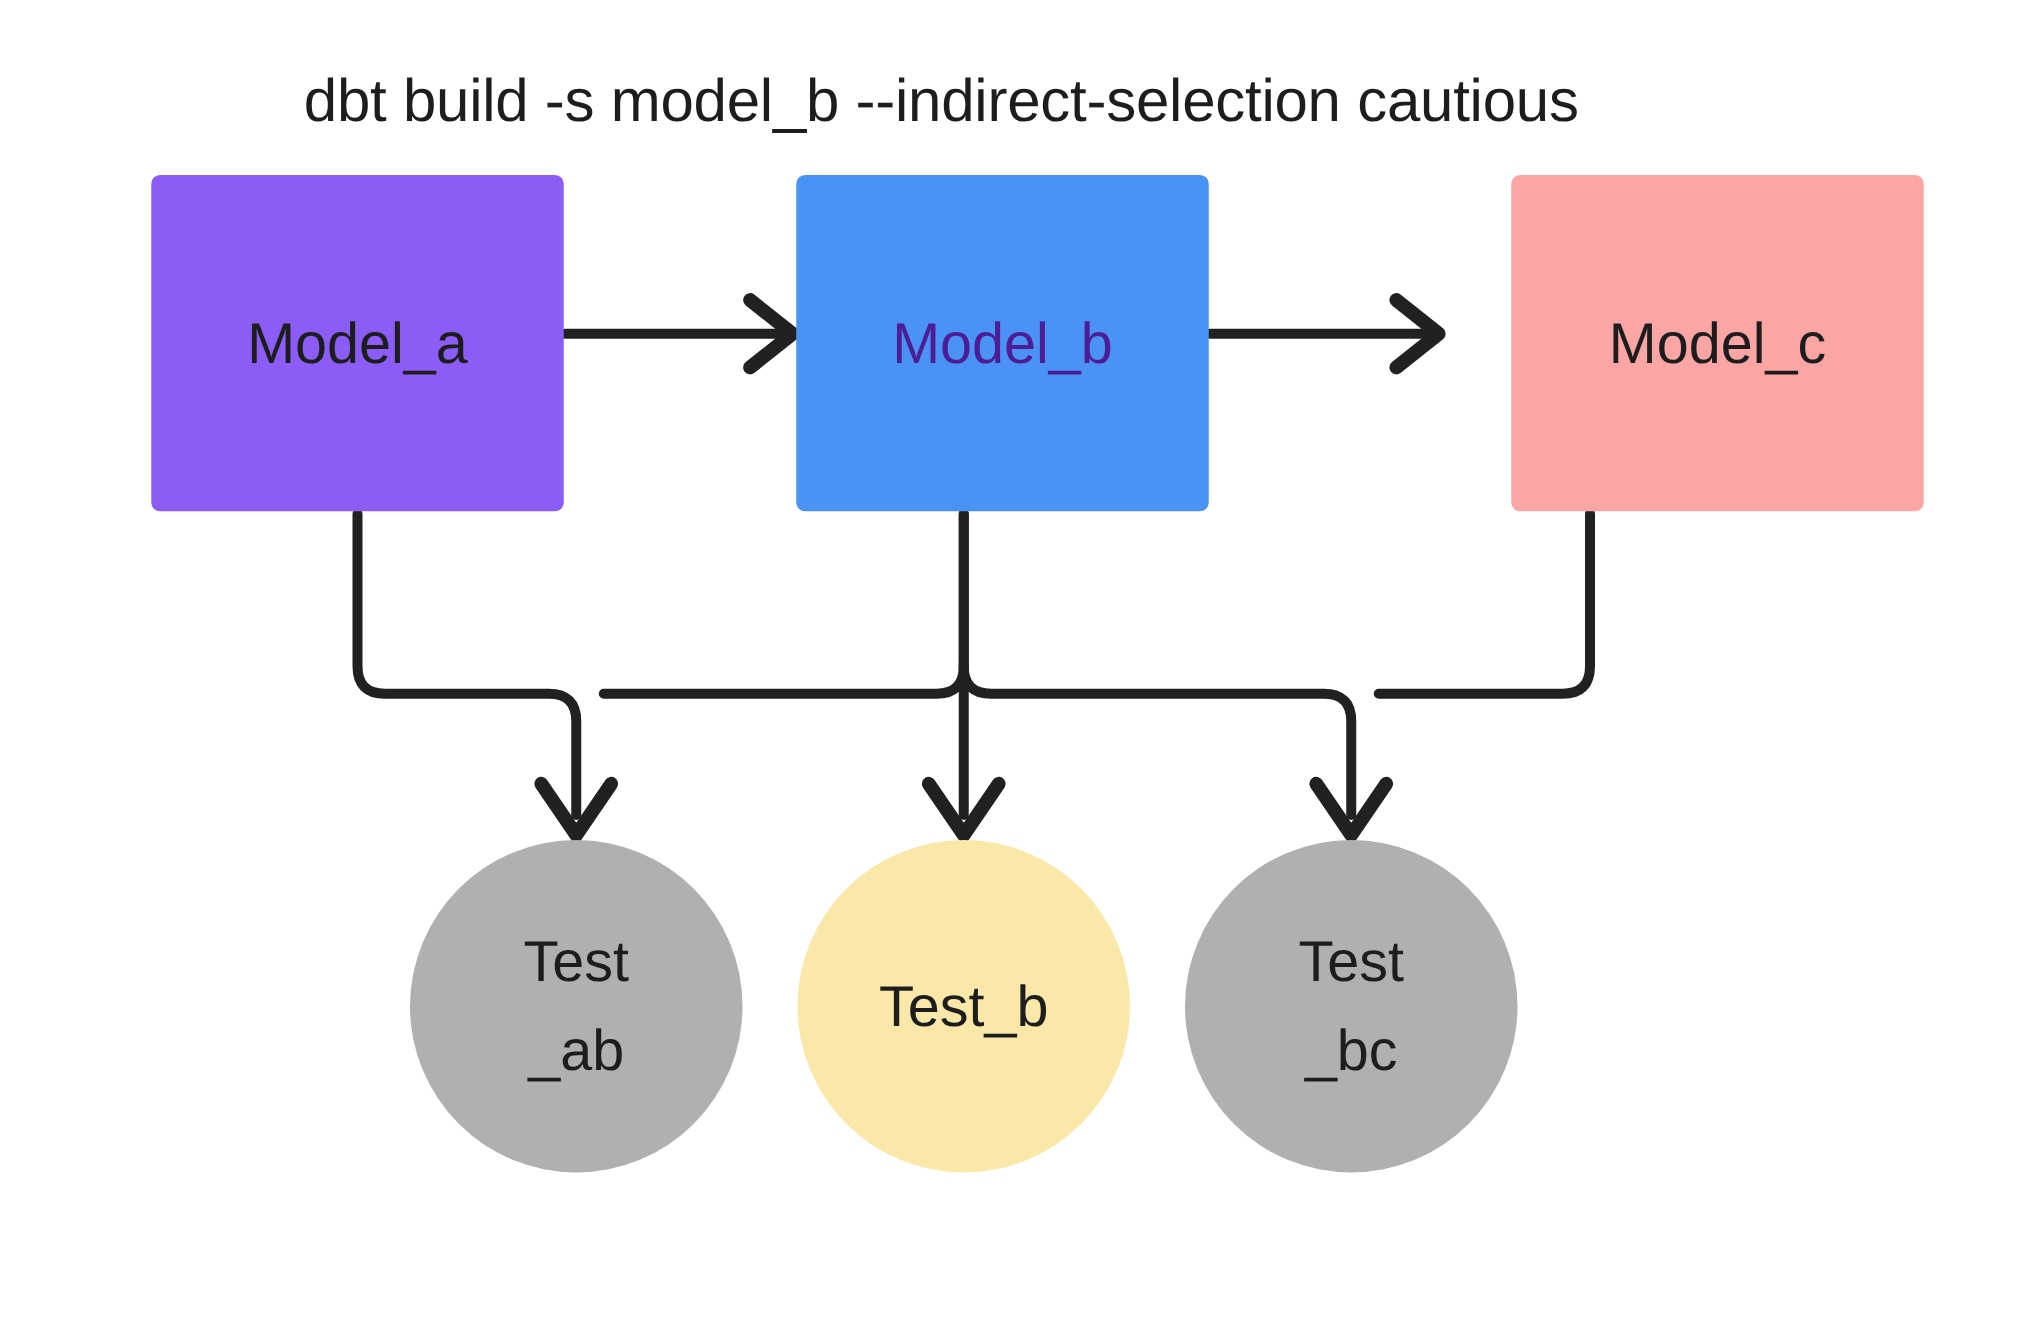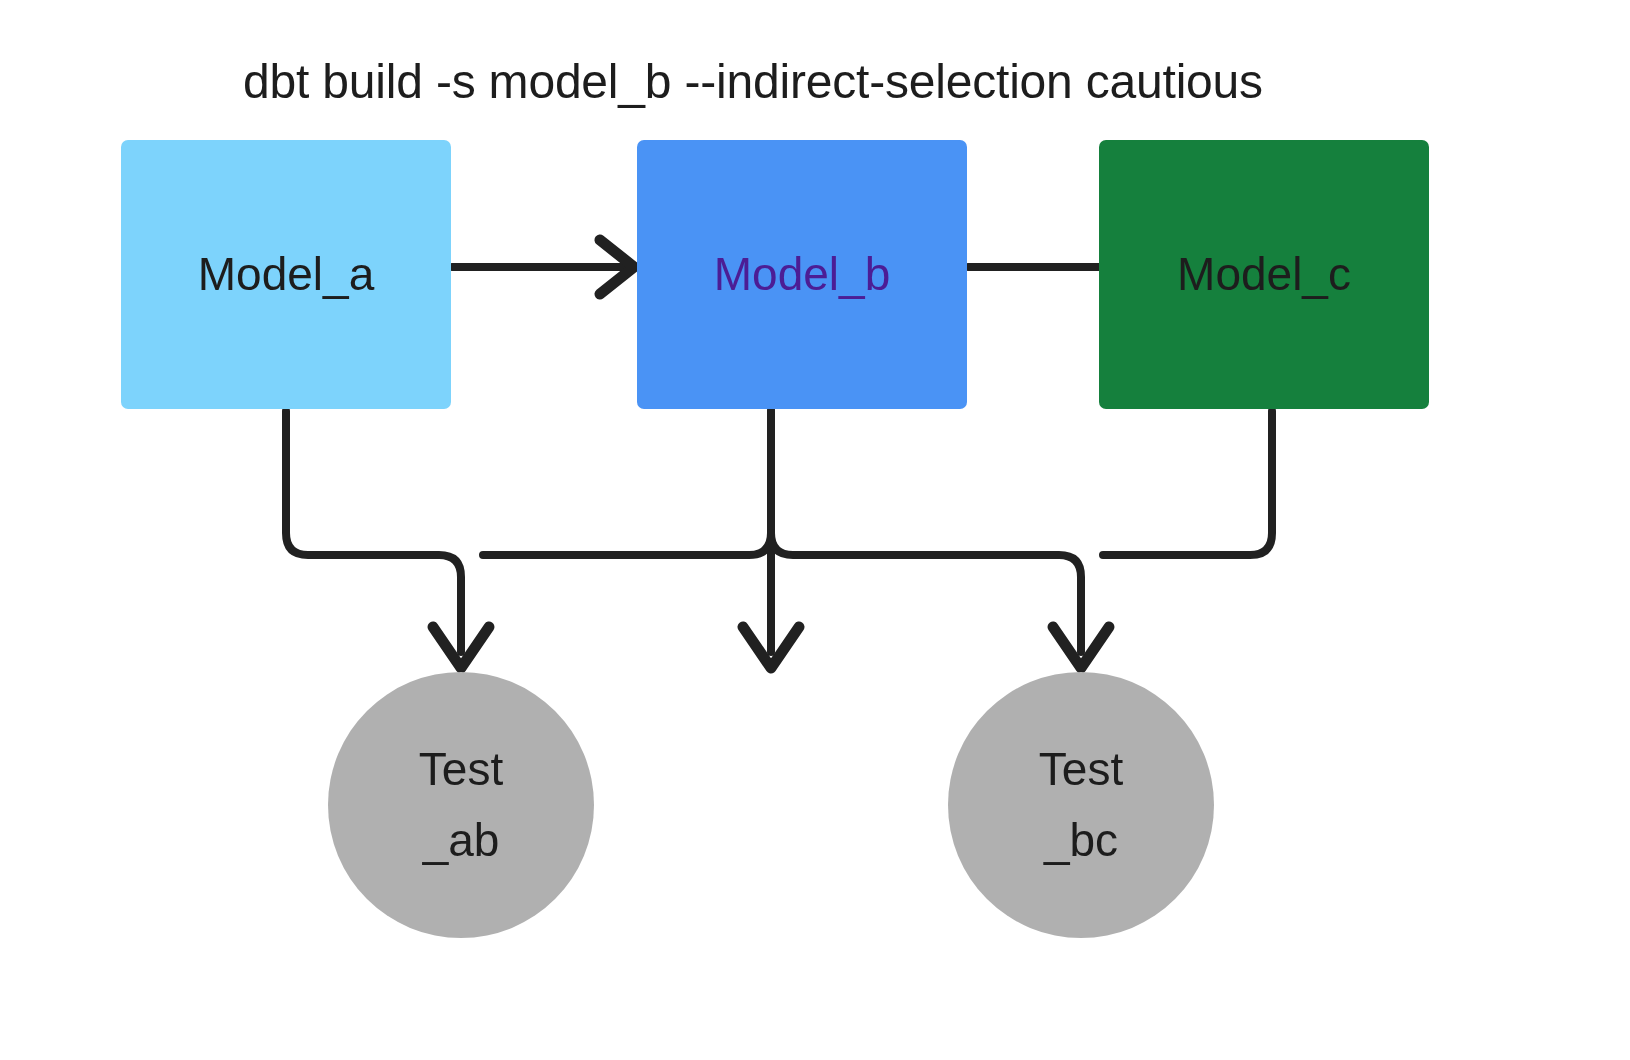--- a/index.html
+++ b/index.html
@@ -107,36 +107,39 @@
         <path d="M 1053 627 L 1081 668 L 1109 627" stroke-width="11"></path>
       </g>
 
       <g>
         <path d="M 1272 411 L 1272 533 Q 1272 555 1250 555 L 1103 555"></path>
       </g>
 
     </g>
   </svg>
 
-  <div class="node-box" id="node-model_a" style="left:121px; top:140px; background:#7dd3fc; color:#1d1d1d;">
+  <div class="node-box" id="node-model_a" style="left:121px; top:140px; background:#8b5cf6; color:#1d1d1d;">
     <span>Model_a</span>
   </div>
 
   <div class="node-box" id="node-model_b" style="left:637px; top:140px; background:#4a93f5; color:#4c1d95;">
     <span>Model_b</span>
   </div>
 
-  <div class="node-box" id="node-model_c" style="left:1099px; top:140px; background:#15803d; color:#1d1d1d;">
+  <div class="node-box" id="node-model_c" style="left:1209px; top:140px; background:#fca5a5; color:#1d1d1d;">
     <span>Model_c</span>
   </div>
 
   <div class="node-circle" id="node-test_ab" style="left:328px; top:672px; background:#b0b0b0; color:#1d1d1d;">
     <span class="ln">Test</span>
     <span class="ln">_ab</span>
   </div>
 
+  <div class="node-circle one-line" id="node-test_b" style="left:638px; top:672px; background:#fae8a8; color:#1d1d1d;">
+    <span class="ln">Test_b</span>
+  </div>
 
   <div class="node-circle" id="node-test_bc" style="left:948px; top:672px; background:#b0b0b0; color:#1d1d1d;">
     <span class="ln">Test</span>
     <span class="ln">_bc</span>
   </div>
 
 </div>
 
 </body></html>

